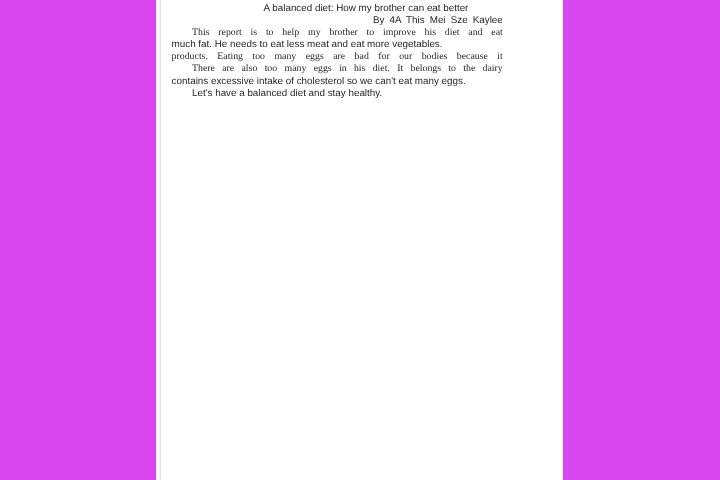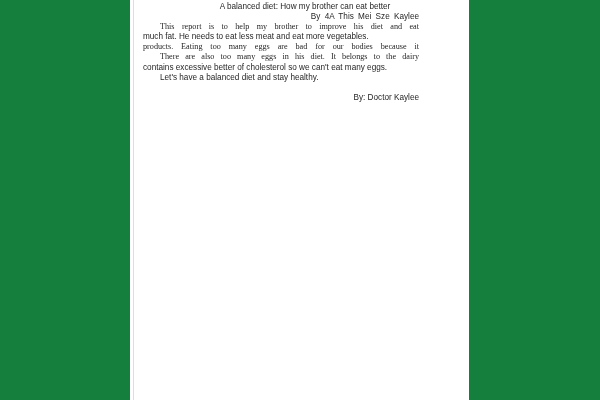--- a/index.html
+++ b/index.html
@@ -5,21 +5,21 @@
   html, body { margin: 0; padding: 0; }
   body {
     width: 600px; height: 400px;
     background: #000000;
     font-family: "Liberation Sans", sans-serif;
     overflow: hidden;
   }
   .canvas {
     position: relative;
     width: 600px; height: 400px;
-    background: #15803d;
+    background: #d946ef;
   }
   .page {
     position: absolute;
     left: 130px; top: 0;
     width: 339px; height: 400px;
     background: #ffffff;
   }
   .page-edge-line {
     position: absolute;
     left: 3px; top: 0;
@@ -56,20 +56,19 @@
   <div class="page">
     <div class="page-edge-line"></div>
     <div class="content">
       <div class="line title-line">A balanced diet: How my brother can eat better</div>
       <div class="line byline-line">By 4A This Mei Sze Kaylee</div>
       <div id="paragraphs">
           <div class="line jline indent">This report is to help my brother to improve his diet and eat</div>
           <div class="line lline">much fat. He needs to eat less meat and eat more vegetables.</div>
           <div class="line jline">products. Eating too many eggs are bad for our bodies because it</div>
           <div class="line jline indent">There are also too many eggs in his diet. It belongs to the dairy</div>
-          <div class="line lline">contains excessive better of cholesterol so we can't eat many eggs.</div>
+          <div class="line lline">contains excessive intake of cholesterol so we can't eat many eggs.</div>
           <div class="line lline indent">Let's have a balanced diet and stay healthy.</div>
         </div>
       <div class="spacer-line"></div>
-      <div class="line signoff-line">By: Doctor Kaylee</div>
     </div>
   </div>
 </div>
 
 </body></html>

